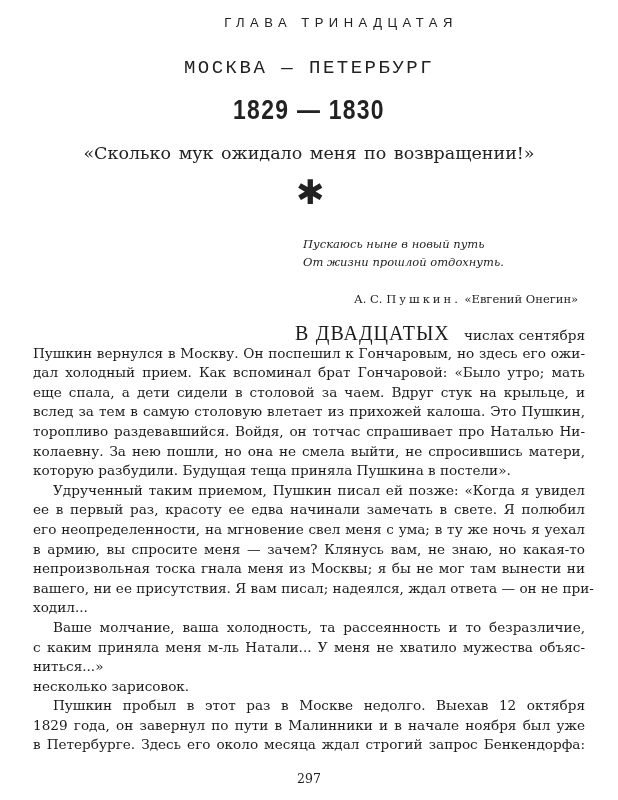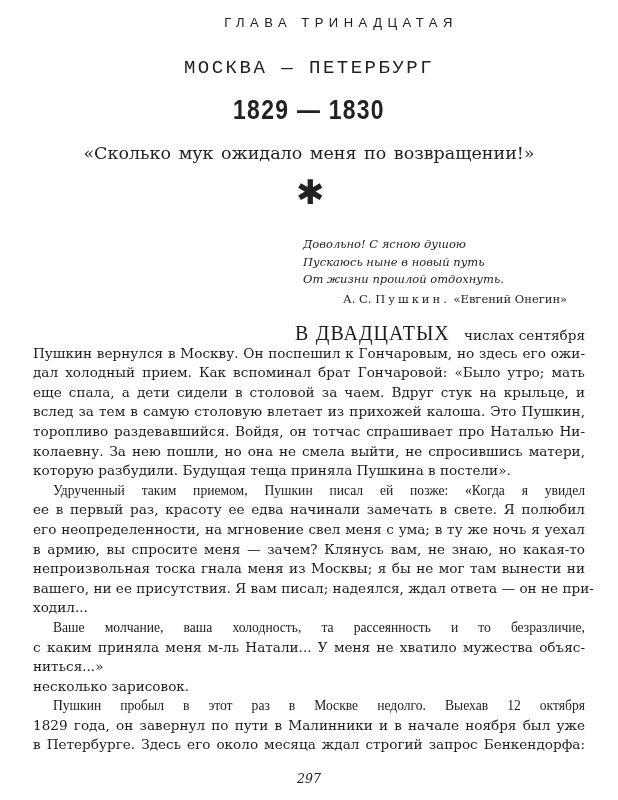--- a/index.html
+++ b/index.html
@@ -34,53 +34,52 @@
     line-height:34px;
   }
   .epigraph {
     position:absolute; top:236px; left:303px; width:290px;
   }
   .epigraph-line {
     font-family:"DejaVu Serif", serif; font-style:italic; font-size:11.5px;
     line-height:17.5px; color:#222; white-space:nowrap;
   }
   .epigraph-source {
-    position:absolute; top:292px; left:343px;
+    position:absolute; top:292px; left:354px;
     font-family:"DejaVu Serif", serif; font-size:11.5px; color:#222; white-space:nowrap;
   }
   .epigraph-source .spaced { letter-spacing:3px; }
   .body-text {
     position:absolute; top:324px; left:33px; width:552px;
     font-family:"DejaVu Serif", serif; font-size:13.6px; line-height:19.6px;
     color:#1c1c1c;
   }
   .line {
     display:block; white-space:nowrap; text-align:justify; text-align-last:justify;
     height:19.6px; overflow:visible;
   }
   .line.last { text-align-last:left; }
-  .line.indent { padding-left:20px;font-family:Liberation Serif, serif; }
+  .line.indent { padding-left:20px; }
   .line.opening { padding-left:262px; }
   .dropcaps { font-family:Liberation Serif, serif; font-size:20px; letter-spacing:1px; }
   .page-number {
     position:absolute; top:771px; left:0; width:618px; text-align:center;
-    font-family:"DejaVu Serif", serif; font-style:italic; font-size:12.5px; color:#222;
+    font-family:"DejaVu Serif", serif; font-size:12.5px; color:#222;
   }
 </style>
 </head>
 <body>
 
 <div class="chapter-label">ГЛАВА ТРИНАДЦАТАЯ</div>
 <div class="chapter-title">МОСКВА — ПЕТЕРБУРГ</div>
 <div class="chapter-years">1829 — 1830</div>
 <div class="chapter-quote">«Сколько мук ожидало меня по возвращении!»</div>
 <div class="star">✱</div>
 
 <div class="epigraph">
-  <div class="epigraph-line">Довольно! С ясною душою</div>
   <div class="epigraph-line">Пускаюсь ныне в новый путь</div>
   <div class="epigraph-line">От жизни прошлой отдохнуть.</div>
 </div>
 <div class="epigraph-source">
   <span>А. С.</span>
   <span class="spaced">Пушкин.</span>
   <span>«Евгений Онегин»</span>
 </div>
 
 <div class="body-text">

